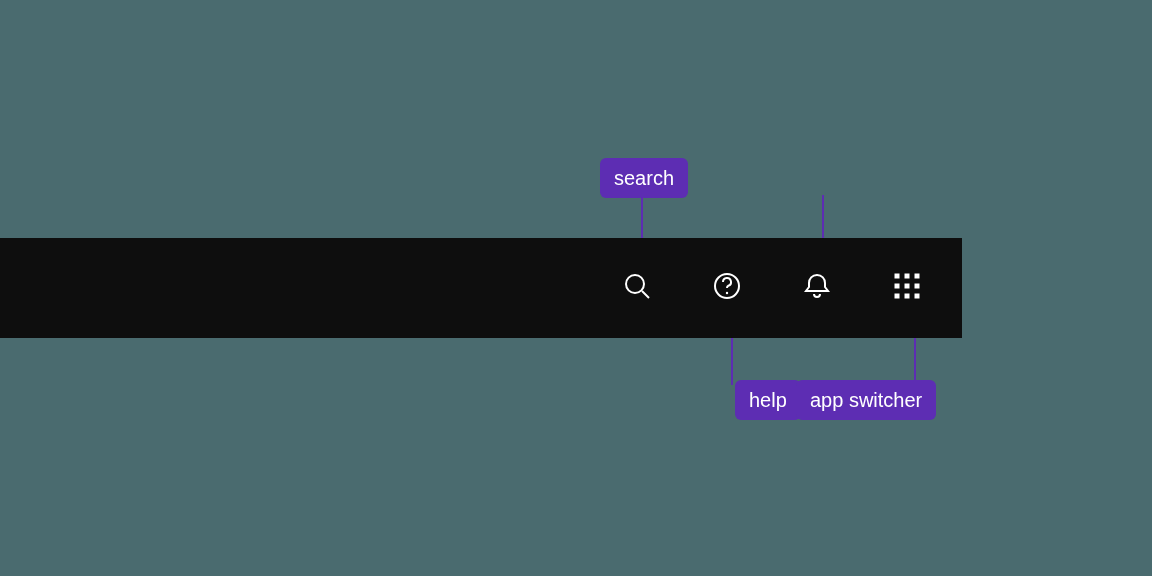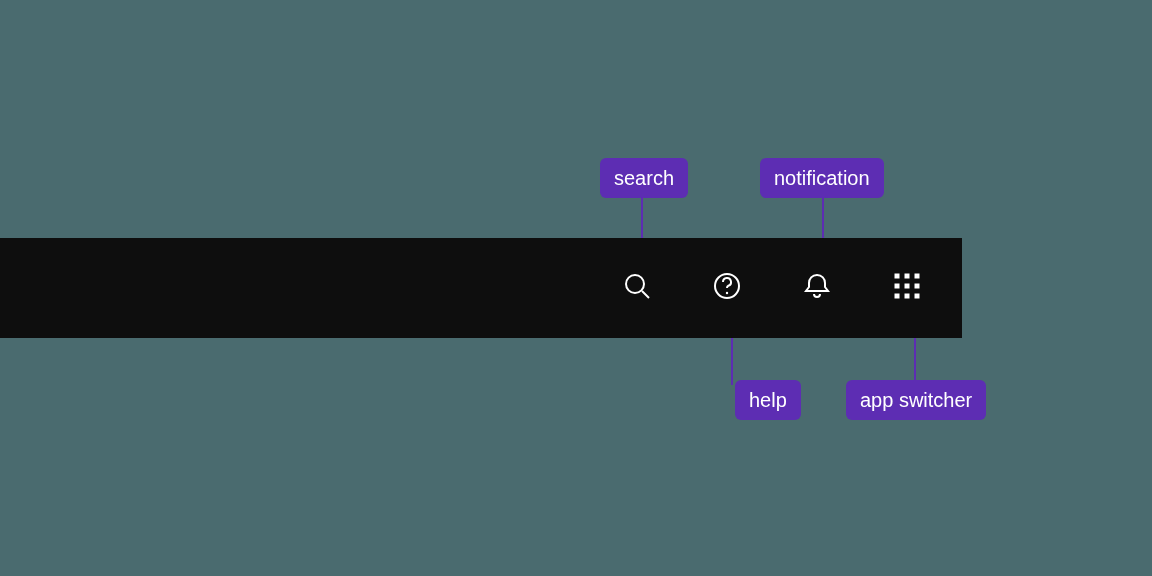--- a/index.html
+++ b/index.html
@@ -14,24 +14,23 @@
 <body>
 
 <div class="stage">
 
   <div class="conn" style="left:641px;top:195px;height:70px"></div>
   <div class="conn" style="left:822px;top:195px;height:70px"></div>
   <div class="conn" style="left:731px;top:315px;height:70px"></div>
   <div class="conn" style="left:914px;top:315px;height:70px"></div>
 
   <div class="label" style="left:600px;top:158px">search</div>
-  <div class="label" style="left:760px;top:158px">notification</div>
 
   <div class="label" style="left:735px;top:380px">help</div>
-  <div class="label" style="left:846px;top:380px">app switcher</div>
+  <div class="label" style="left:796px;top:380px">app switcher</div>
 
   <div class="toolbar">
 
     <div class="tbtn">
       <span>
         <svg width="32" height="32" viewBox="0 0 32 32" stroke-width="2">
           <circle cx="14" cy="14" r="9"></circle>
           <line x1="21" y1="21" x2="28" y2="28"></line>
         </svg>
       </span>

